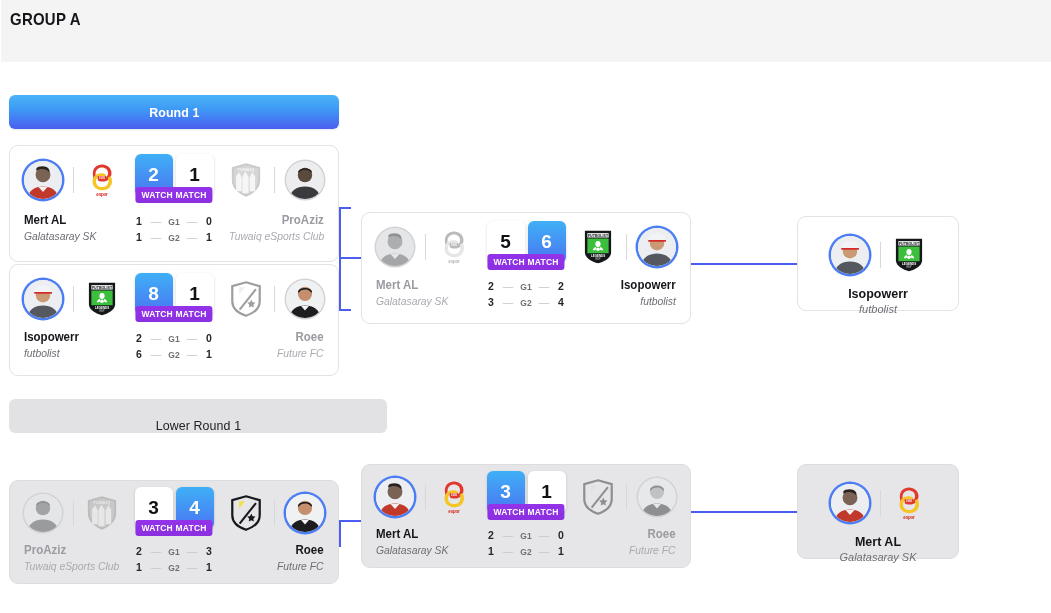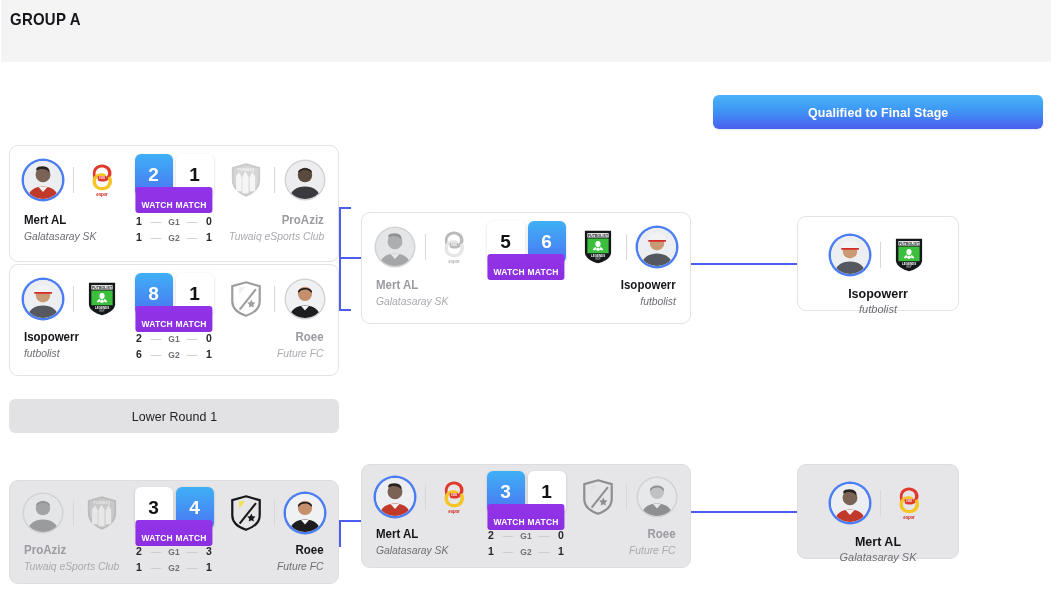--- a/index.html
+++ b/index.html
@@ -91,21 +91,21 @@
     box-shadow: 0 1px 3px rgba(0,0,0,.16);
   }
   .sbox.win { background: linear-gradient(180deg,#3fb0f6 0%,#4a74f2 100%); color:#fff; }
   .sbox.lose { background: #ffffff; color: #111116; }
   .watch {
     position: absolute; left: 50%; transform: translateX(-50%);
     top: 33px;
     background: linear-gradient(180deg,#9333ea 0%,#8b2fe0 100%);
     color: #ffffff;
     font-size: 8.5px; font-weight: 700; letter-spacing: .2px;
-    padding: 13px 6px 3px 6px; border-radius: 3px; white-space: nowrap;
+    padding: 3px 6px 3px 6px; border-radius: 3px; white-space: nowrap;
   }
   .pname {
     position: absolute; font-size: 12.5px; font-weight: 700;
     color: #15151a; white-space: nowrap;
     transform: scaleX(.92);
   }
   .pteam {
     position: absolute; font-size: 11px; font-style: italic;
     color: #6d6d75; white-space: nowrap;
     transform: scaleX(.94);
@@ -147,25 +147,25 @@
 </style>
 </head>
 <body>
 
 <div id="root">
 
   <div class="group-band">
     <div class="group-title">GROUP A</div>
   </div>
 
-  <div class="round-pill" style="left:713px; top:95px; width:330px;">
-    <span>Qualified to Final Stage</span>
-  </div>
-
-  <div class="round-pill lower" style="left:9px; top:399px; width:330px;">
+  <div class="round-pill" style="left:9px; top:95px; width:330px;">
+    <span>Round 1</span>
+  </div>
+
+  <div class="round-pill lower" style="left:9px; top:399px; width:378px;align-items:flex-end;">
     <span>Lower Round 1</span>
   </div>
 
   <div class="conn v" style="left:339px; top:207px; height:104px;"></div>
   <div class="conn h" style="left:339px; top:207px; width:12px;"></div>
   <div class="conn h" style="left:339px; top:309px; width:12px;"></div>
   <div class="conn h" style="left:339px; top:257px; width:24px;"></div>
   <div class="conn h" style="left:691px; top:263px; width:106px;"></div>
 
   <div class="conn v" style="left:339px; top:520px; height:25px;"></div>
@@ -401,20 +401,28 @@
           <div class="sbox win">6</div>
         </div>
         <div class="watch">WATCH MATCH</div>
       </div>
 
       <div class="pname l lose" style="top:65px;">Mert AL</div>
       <div class="pteam l lose" style="top:82px;">Galatasaray SK</div>
       <div class="pname r" style="top:65px;">Isopowerr</div>
       <div class="pteam r" style="top:82px;">futbolist</div>
 
+      <div class="goals" style="top:66px;">
+        <span class="g">
+          <span class="num">2</span><span class="dash">—</span><span class="lbl">G1</span><span class="dash">—</span><span class="num">2</span>
+        </span>
+        <span class="g">
+          <span class="num">3</span><span class="dash">—</span><span class="lbl">G2</span><span class="dash">—</span><span class="num">4</span>
+        </span>
+      </div>
     </div>
   </div>
 
   <div class="card" style="left:797px; top:216px; width:162px; height:95px;">
     <div class="card-inner">
       <div class="qual-media">
         <div class="avatar win">
             <svg>
               <use href="#ic-player-isopowerr"></use>
             </svg>

